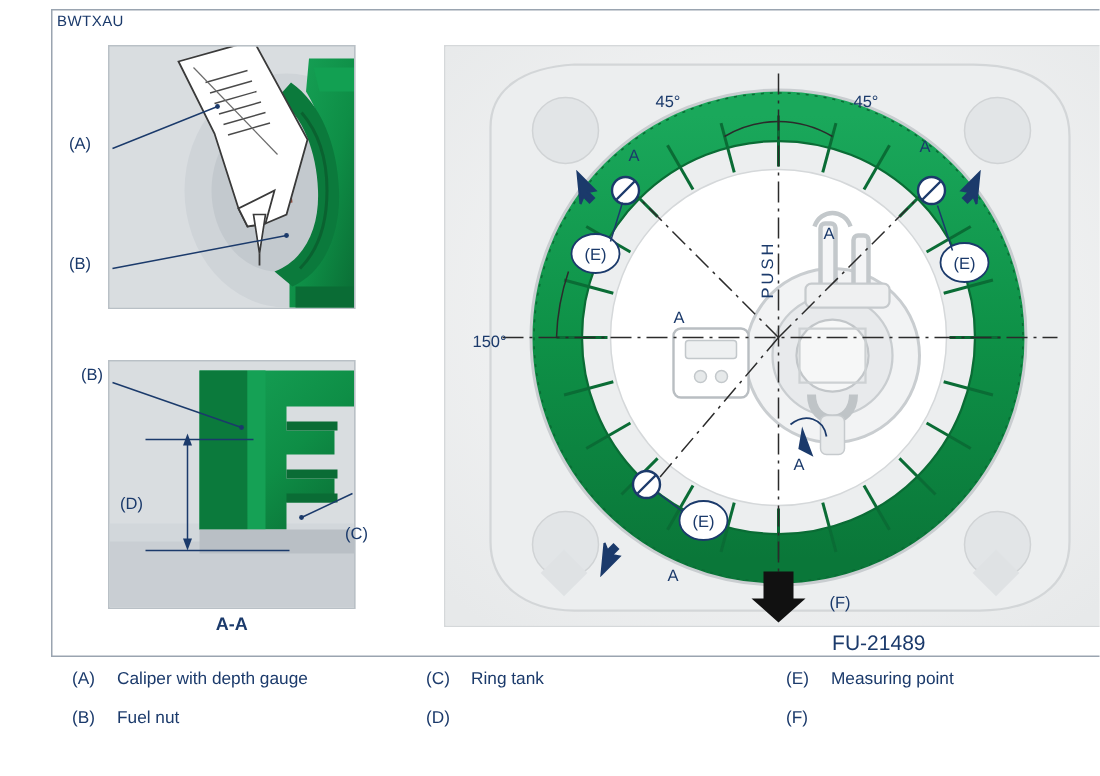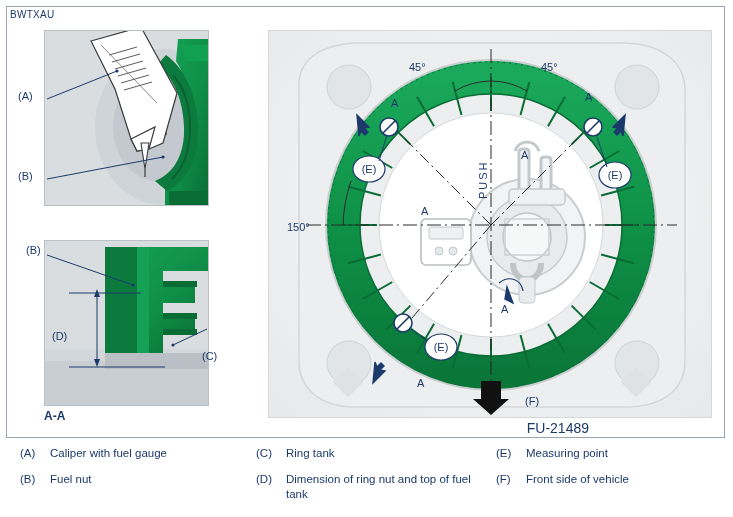--- a/index.html
+++ b/index.html
@@ -3,39 +3,39 @@
 <meta charset="utf-8">
 <style>
   html,body{margin:0;padding:0;}
   body{
     width:733px;height:517px;
     background:#ffffff;
     font-family:"Liberation Sans", sans-serif;
     color:#1b3a6b;
     overflow:hidden;
   }
-  .page{position:relative;width:621px;height:517px;}
+  .page{position:relative;width:621px;height:517px;margin-left:28px;}
 
   .frame{
     position:absolute;left:6px;top:6px;width:719px;height:432px;
     border:1px solid #9aa4b0;background:#ffffff;box-sizing:border-box;
   }
   .code-tag{
     position:absolute;left:10px;top:9px;font-size:10px;color:#1b3a6b;letter-spacing:.3px;
   }
 
   
   .panel{
     position:absolute;background:#d9dde0;border:1px solid #b9c0c6;box-sizing:border-box;overflow:hidden;
   }
   #panel-top{left:44px;top:30px;width:165px;height:176px;}
   #panel-bottom{left:44px;top:240px;width:165px;height:166px;}
 
   .aa-label{
-    position:absolute;left:44px;top:409px;width:165px;text-align:left;
+    position:absolute;left:44px;top:409px;width:165px;text-align:center;
     font-size:12px;font-weight:bold;color:#1b3a6b;
   }
 
   
   .tag{
     position:absolute;font-size:11px;color:#1b3a6b;white-space:nowrap;
   }
 
   svg{display:block;}
 
@@ -333,44 +333,42 @@
         <text class="cap" x="256" y="374">(F)</text>
       </g>
     </svg>
   </div>
   <div class="fu-code">FU-21489</div>
 
   <div class="legend">
     <div class="legcol" id="legcol1">
       <div class="legrow">
         <span class="legkey">(A)</span>
-        <span class="legtxt">Caliper with fuel gauge</span>
+        <span class="legtxt">Caliper with depth gauge</span>
       </div>
       <div class="legrow">
         <span class="legkey">(B)</span>
         <span class="legtxt">Fuel nut</span>
       </div>
     </div>
 
     <div class="legcol" id="legcol2">
       <div class="legrow">
         <span class="legkey">(C)</span>
         <span class="legtxt">Ring tank</span>
       </div>
       <div class="legrow">
         <span class="legkey">(D)</span>
-        <span class="legtxt">Dimension of ring nut and top of fuel tank</span>
       </div>
     </div>
 
     <div class="legcol" id="legcol3">
       <div class="legrow">
         <span class="legkey">(E)</span>
         <span class="legtxt">Measuring point</span>
       </div>
       <div class="legrow">
         <span class="legkey">(F)</span>
-        <span class="legtxt">Front side of vehicle</span>
       </div>
     </div>
   </div>
 
 </div>
 
 </body></html>

